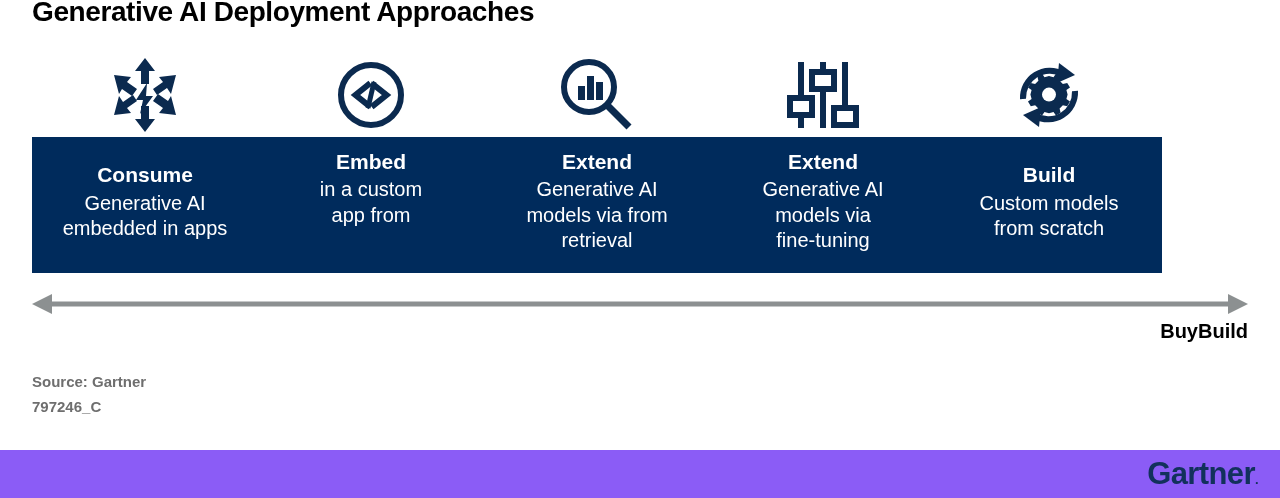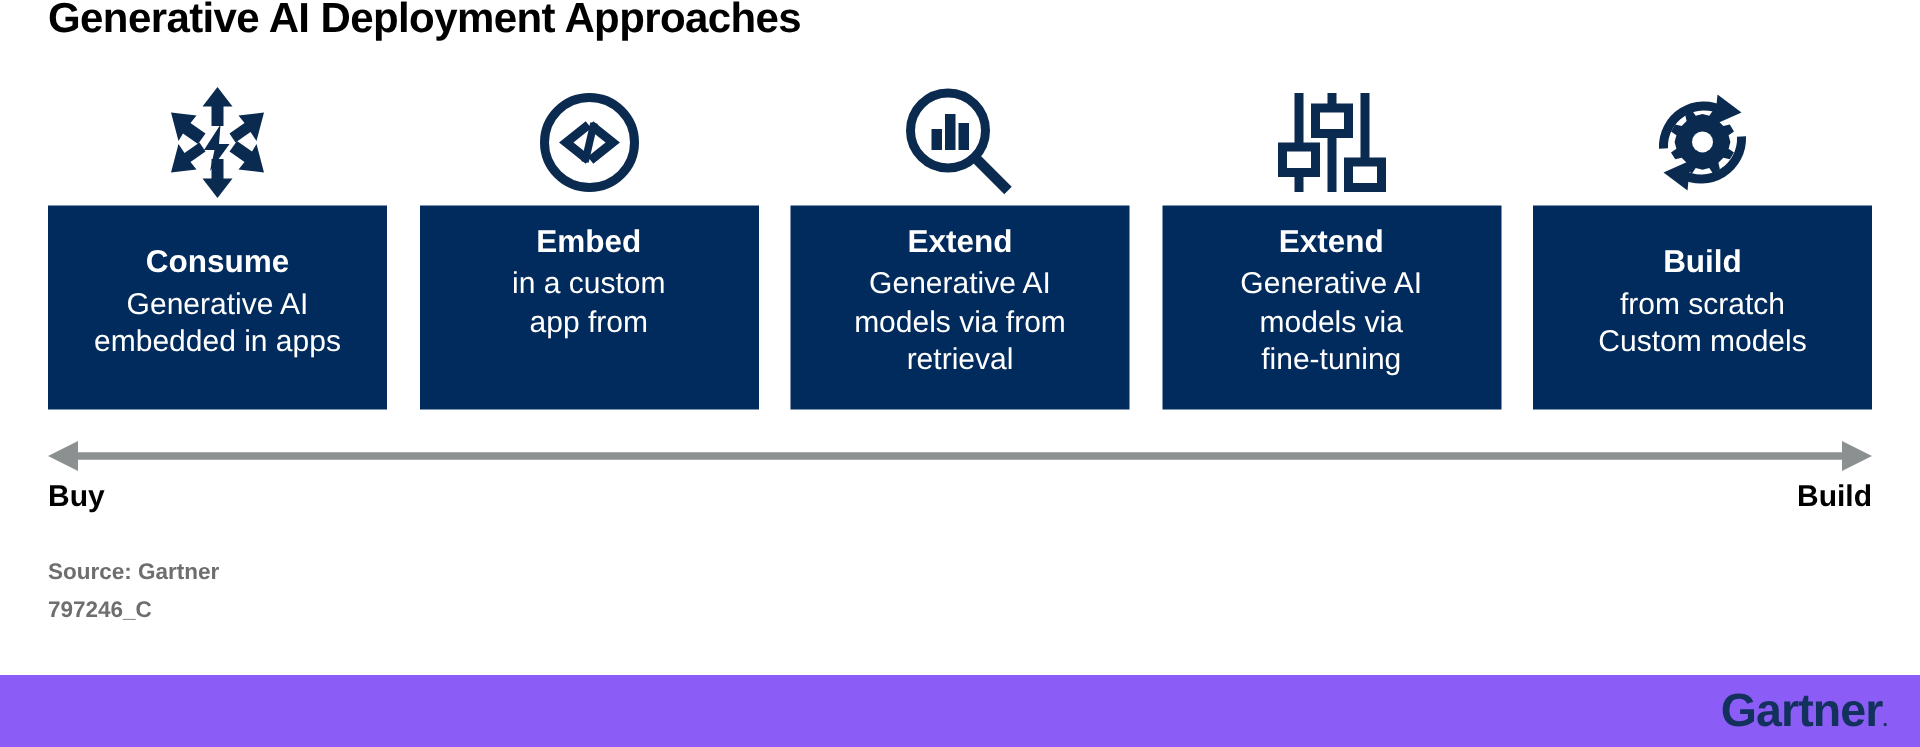--- a/index.html
+++ b/index.html
@@ -32,21 +32,20 @@
     white-space: nowrap;
   }
 
   
   #columns {
     position: absolute;
     left: 32px;
     top: 52px;
     width: 1216px;
     display: flex;
-    justify-content: space-between;
   }
   .col {
     width: 226px;
     display: flex;
     flex-direction: column;
     align-items: center;
   }
   .icon-wrap {
     height: 85px;
     display: flex;
@@ -91,21 +90,21 @@
     height: 24px;
   }
   #arrow-row svg { display: block; }
 
   #arrow-labels {
     position: absolute;
     left: 32px;
     top: 320px;
     width: 1216px;
     display: flex;
-    justify-content: space-between;
+    justify-content: flex-end;
     font-size: 20px;
     font-weight: bold;
     color: #000000;
   }
 
   
   #source {
     position: absolute;
     left: 32px;
     top: 370px;
@@ -247,22 +246,22 @@
           <path d="M28 70 L12 58 L30 50 Z" fill="#0B2A4F"></path>
 
           <g fill="#0B2A4F">
             <path d="M38 19 L42.5 20.2 L45 16.6 L49.6 19.4 L48.6 23.7 L51.9 27 L56.2 26 L59 30.6 L55.4 33.1 L56.6 37.6 L55.4 42.1 L59 44.6 L56.2 49.2 L51.9 48.2 L48.6 51.5 L49.6 55.8 L45 58.6 L42.5 55 L38 56.2 L33.5 55 L31 58.6 L26.4 55.8 L27.4 51.5 L24.1 48.2 L19.8 49.2 L17 44.6 L20.6 42.1 L19.4 37.6 L20.6 33.1 L17 30.6 L19.8 26 L24.1 27 L27.4 23.7 L26.4 19.4 L31 16.6 L33.5 20.2 Z"></path>
           </g>
           <circle cx="38" cy="37.6" r="7" fill="#ffffff"></circle>
         </svg>
       </div>
       <div class="card two-line">
         <div class="card-title">Build</div>
+        <div class="card-desc">Custom models</div>
         <div class="card-desc">from scratch</div>
-        <div class="card-desc">Custom models</div>
       </div>
     </div>
 
   </div>
 
   <div id="arrow-row">
     <svg width="1216" height="24" viewBox="0 0 1216 24" aria-hidden="true">
       <line x1="18" y1="12" x2="1198" y2="12" stroke="#8C9091" stroke-width="5"></line>
       <polygon points="0,12 20,2 20,22" fill="#8C9091"></polygon>
       <polygon points="1216,12 1196,2 1196,22" fill="#8C9091"></polygon>

